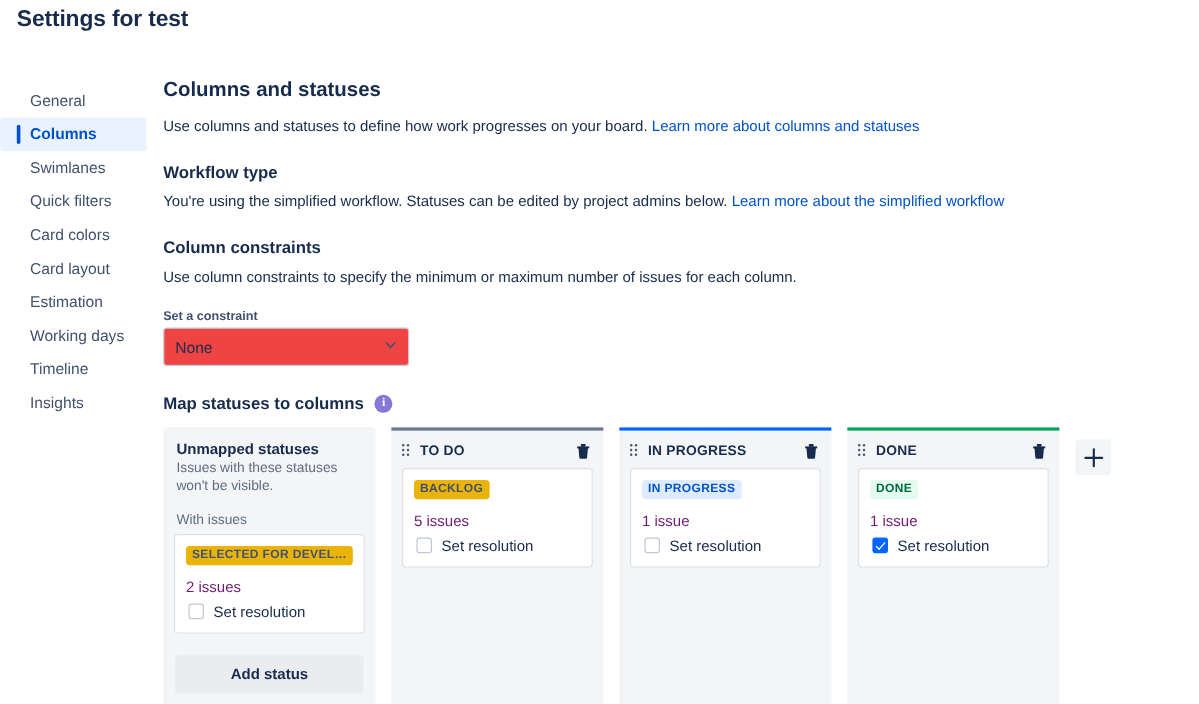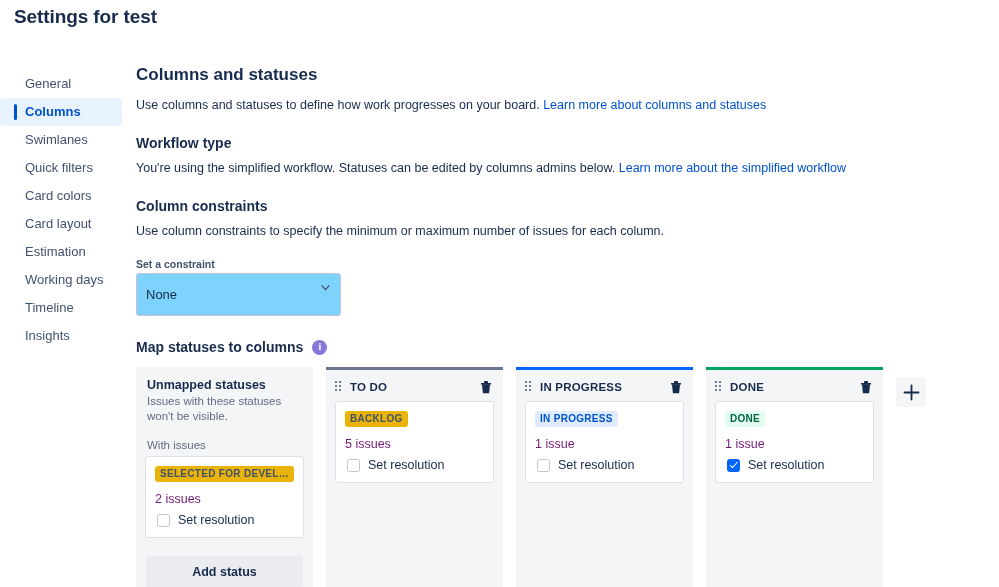--- a/index.html
+++ b/index.html
@@ -96,27 +96,27 @@
     margin: 18px 0 3px 0;
   }
   .select-wrap {
     position: relative;
     width: 205px;
   }
   select.constraint-select {
     -webkit-appearance: none;
     appearance: none;
     width: 100%;
-    height: 43px;
+    height: 32px;
     box-sizing: border-box;
     padding: 0 28px 0 9px;
     font-family: "Liberation Sans", sans-serif;
     font-size: 13px;
     color: #172B4D;
-    background: #7dd3fc;
+    background: #ef4444;
     border: 1.5px solid #C1C7D0;
     border-radius: 3px;
     cursor: pointer;
     outline: none;
   }
   .select-chevron {
     position: absolute;
     right: 11px;
     top: 12px;
     pointer-events: none;
@@ -229,21 +229,21 @@
   .lz-default { background: #eab308; color: #42526E; }
   .lz-blue    { background: #DEEBFF; color: #0052CC; }
   .lz-green   { background: #E3FCEF; color: #006644; }
   .issue-count {
     font-size: 12.5px;
     color: #701a75;
     margin: 6px 0 7px 0;
   }
   .cb-row {
     display: flex;
-    align-items: center;
+    align-items: flex-start;
     gap: 8px;
     padding-left: 2px;
     cursor: pointer;
   }
   .cb {
     width: 13px;
     height: 13px;
     box-sizing: border-box;
     border: 1.6px solid #C1C7D0;
     border-radius: 2.5px;
@@ -340,21 +340,21 @@
   <div class="main">
 
     <h2 class="sec-title">Columns and statuses</h2>
 
     <p class="body-text">
       <span>Use columns and statuses to define how work progresses on your board. </span><a class="link">Learn more about columns and statuses</a>
     </p>
 
     <h3 class="sub-title">Workflow type</h3>
     <p class="body-text">
-      <span>You're using the simplified workflow. Statuses can be edited by columns admins below. </span><a class="link">Learn more about the simplified workflow</a>
+      <span>You're using the simplified workflow. Statuses can be edited by project admins below. </span><a class="link">Learn more about the simplified workflow</a>
     </p>
 
     <h3 class="sub-title">Column constraints</h3>
     <p class="body-text">Use column constraints to specify the minimum or maximum number of issues for each column.</p>
 
     <div class="field-label">Set a constraint</div>
     <div class="select-wrap">
       <select class="constraint-select" id="constraint-select"><option>None</option><option>Issue count</option><option>Issue count excluding sub-tasks</option></select>
       <svg class="select-chevron" viewBox="0 0 10 7">
         <path d="M1 1 L5 5.4 L9 1" fill="none" stroke="#42526E" stroke-width="1.6" stroke-linecap="round" stroke-linejoin="round"></path>

